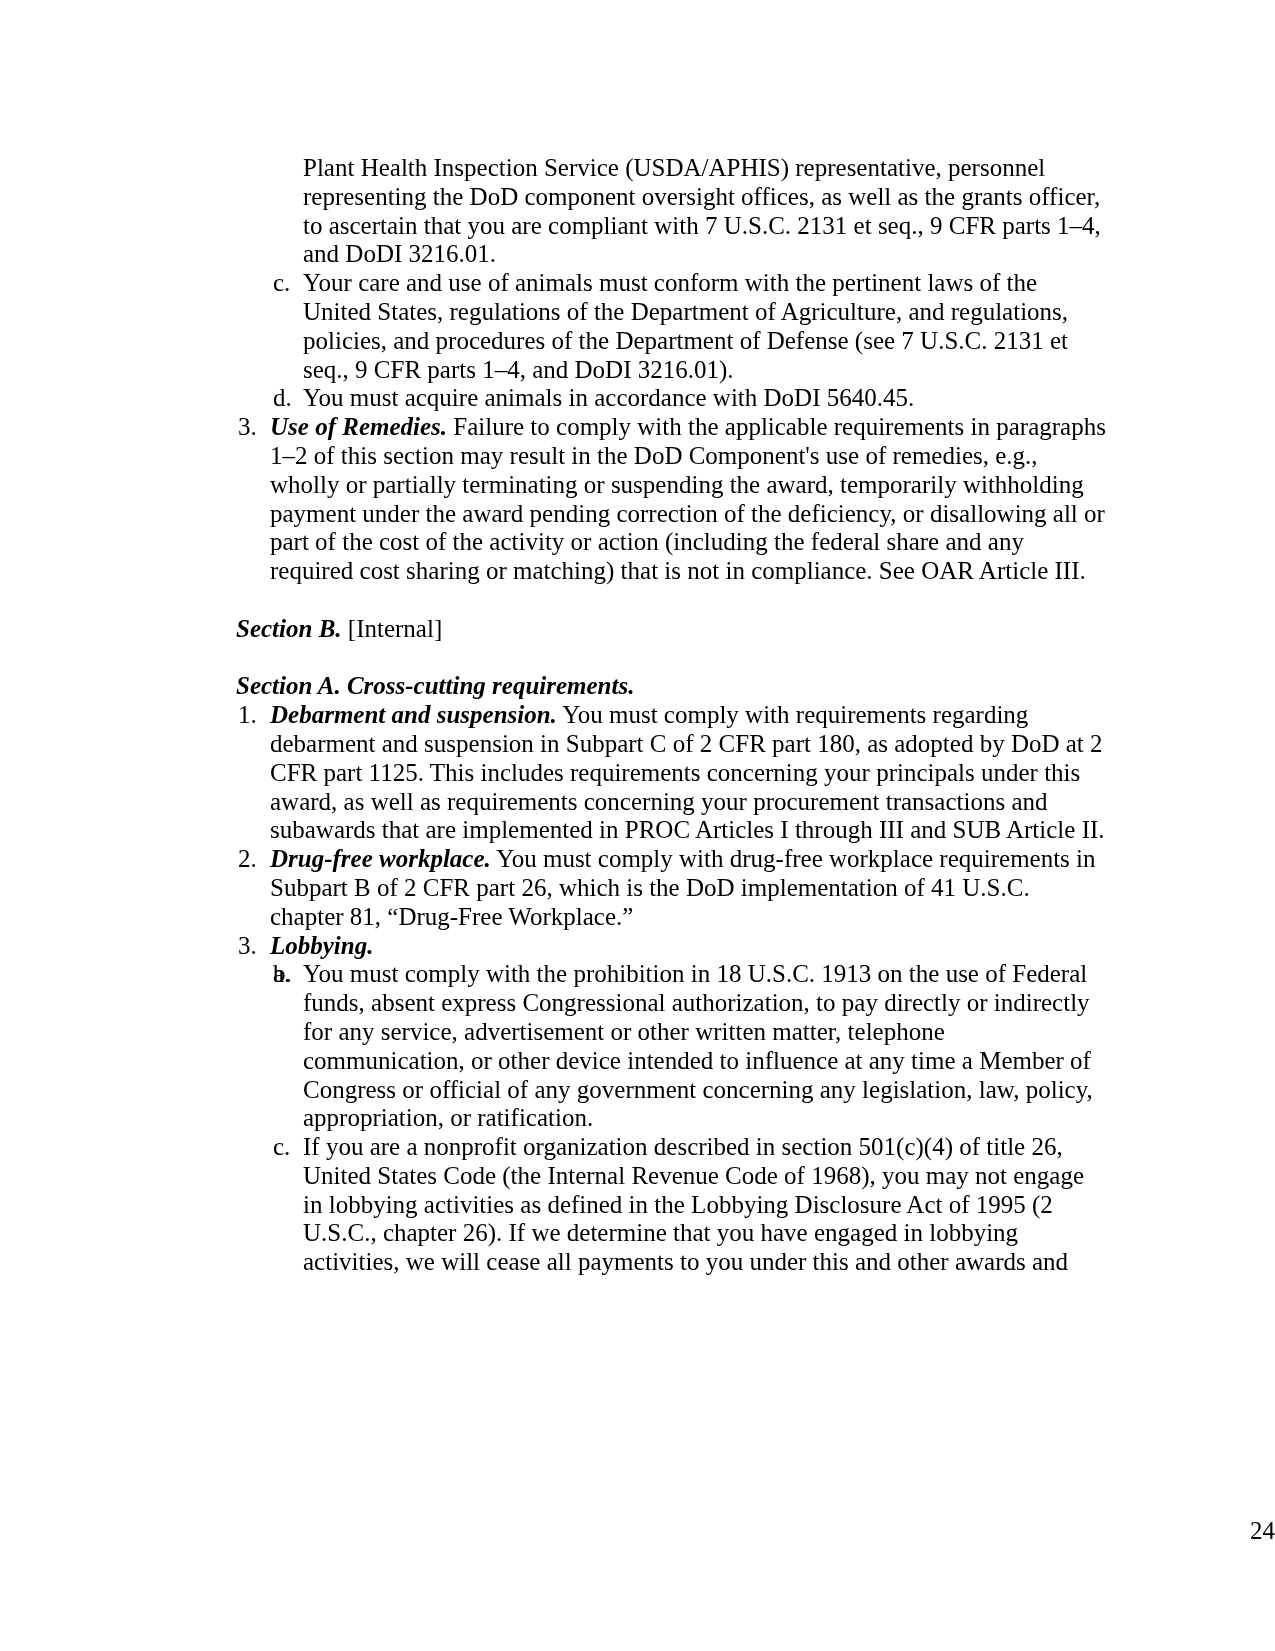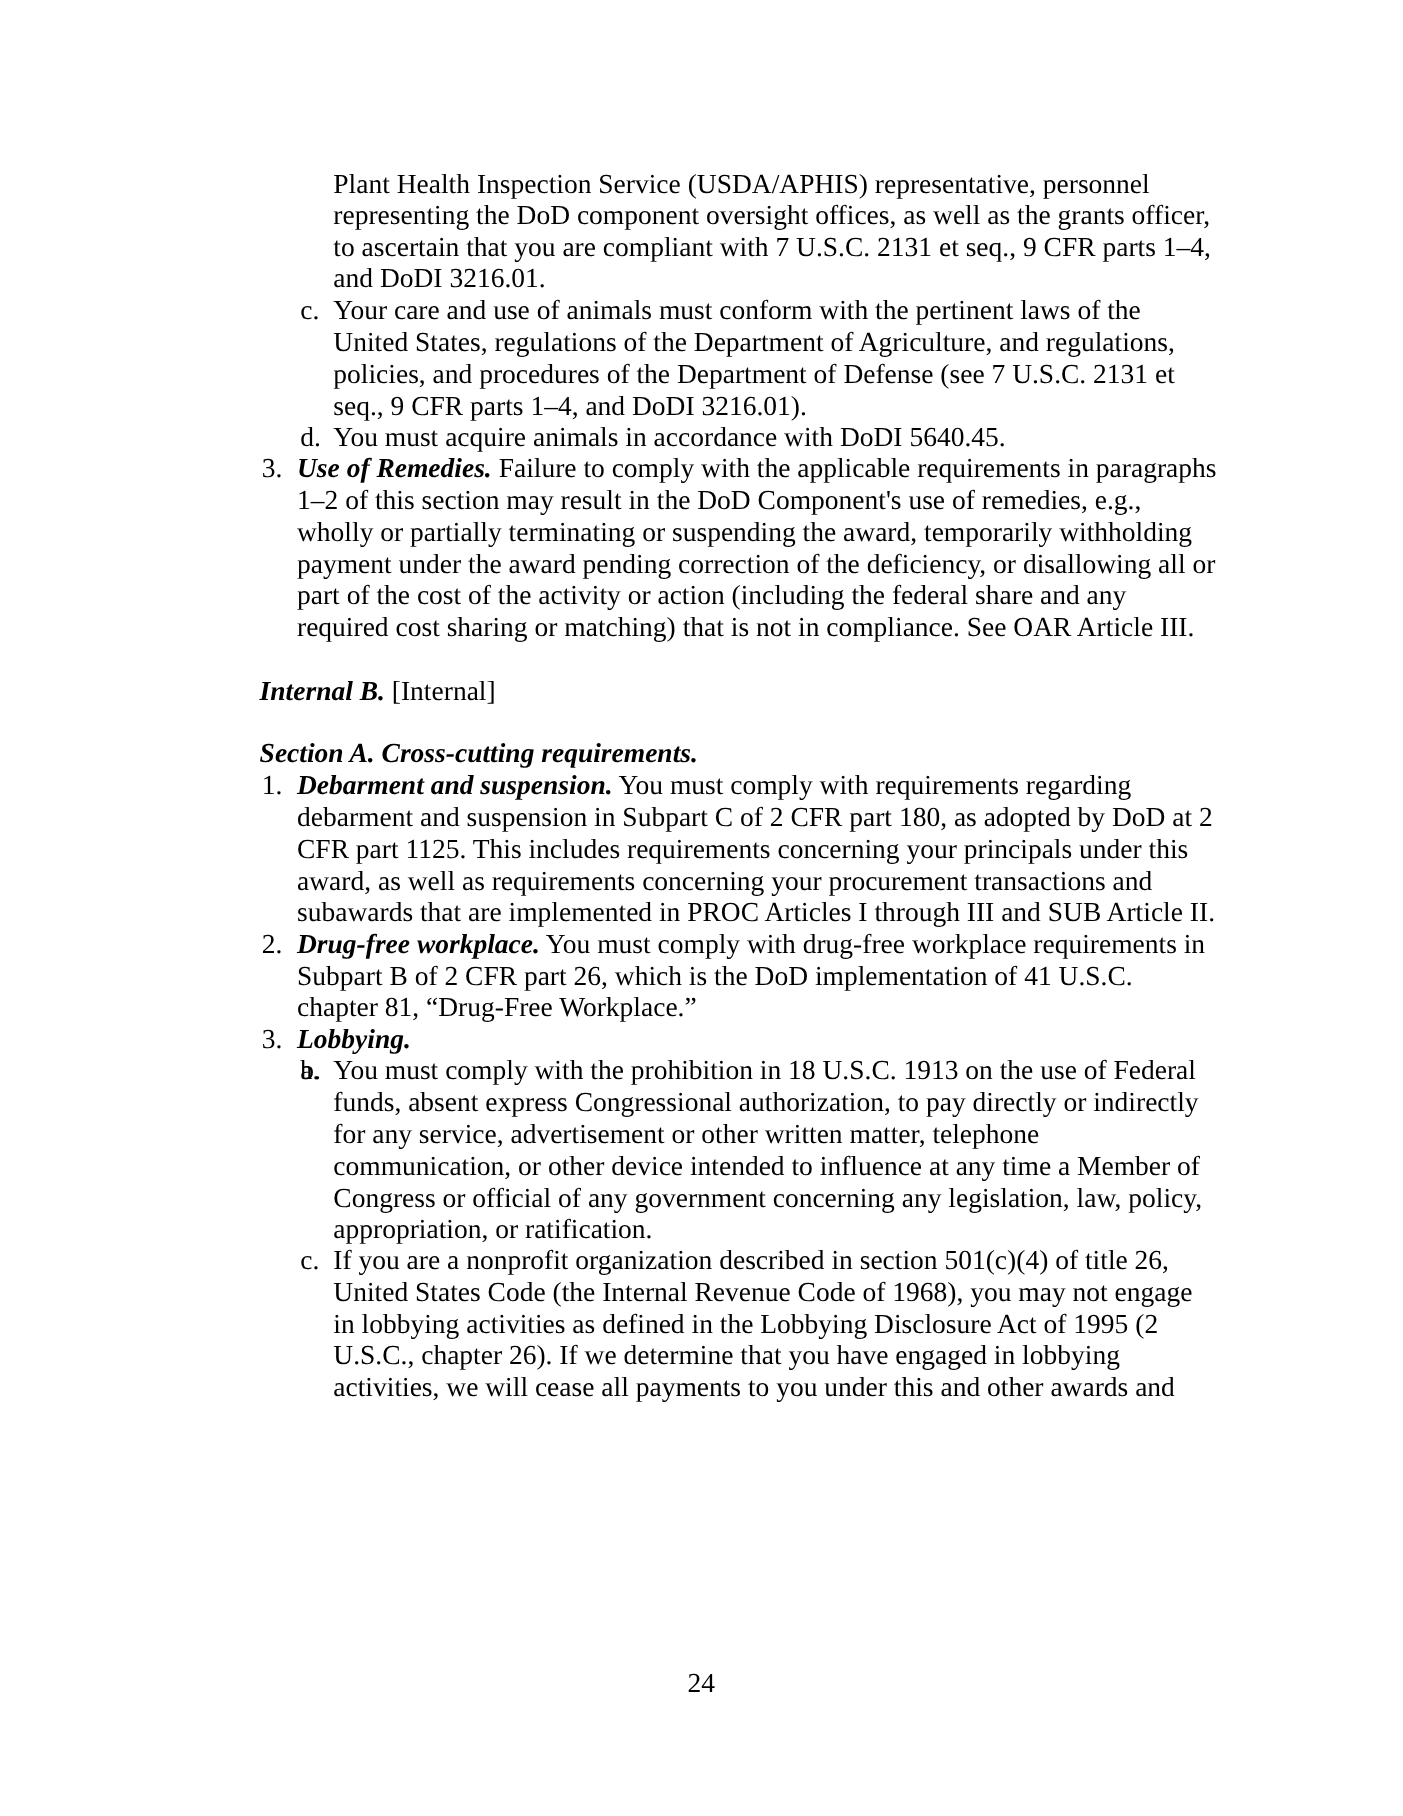--- a/index.html
+++ b/index.html
@@ -29,21 +29,21 @@
   .li2 { position: relative; padding-left: 67px; }
   .li2 > .marker { position: absolute; left: 37px; top: 0; }
   
   .cont2 { padding-left: 67px; }
   .spacer { height: 28.8px; }
   .pagenum {
     position: absolute;
     top: 1517px;
     left: 0;
     width: 1275px;
-    text-align: center;
+    text-align: right;
   }
 </style>
 </head>
 <body>
 
 <div class="doc">
 
   <div class="para cont2">
     <span>Plant Health Inspection Service (USDA/APHIS) representative, personnel representing the DoD component oversight offices, as well as the grants officer, to ascertain that you are compliant with 7 U.S.C. 2131 et seq., 9 CFR parts 1–4, and DoDI 3216.01.</span>
   </div>
@@ -59,21 +59,21 @@
   </div>
 
   <div class="para li1">
     <span class="marker">3.</span>
     <span class="it">Use of Remedies.</span><span> Failure to comply with the applicable requirements in paragraphs 1–2 of this section may result in the DoD Component's use of remedies, e.g., wholly or partially terminating or suspending the award, temporarily withholding payment under the award pending correction of the deficiency, or disallowing all or part of the cost of the activity or action (including the federal share and any required cost sharing or matching) that is not in compliance. See OAR Article III.</span>
   </div>
 
   <div class="spacer"></div>
 
   <div class="para">
-    <span class="it">Internal B.</span><span> [Internal]</span>
+    <span class="it">Section B.</span><span> [Internal]</span>
   </div>
 
   <div class="spacer"></div>
 
 
   <div class="para it">
     <span>Section A. Cross-cutting requirements.</span>
   </div>
 
   <div class="para li1">

